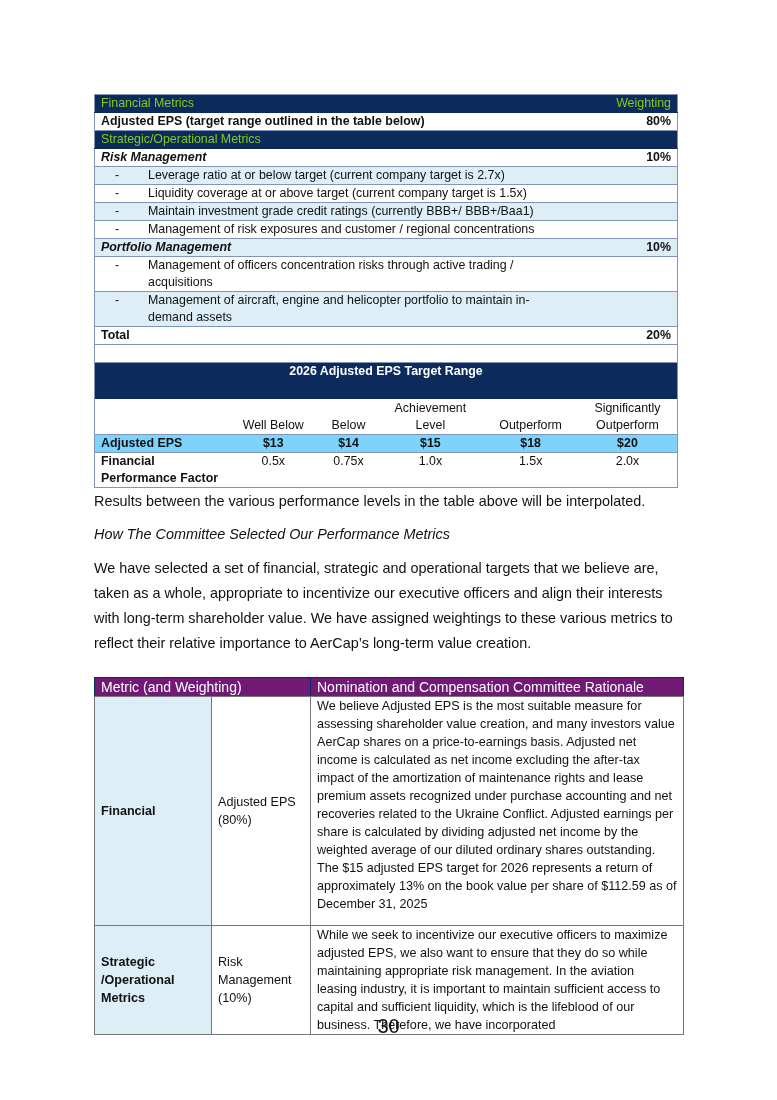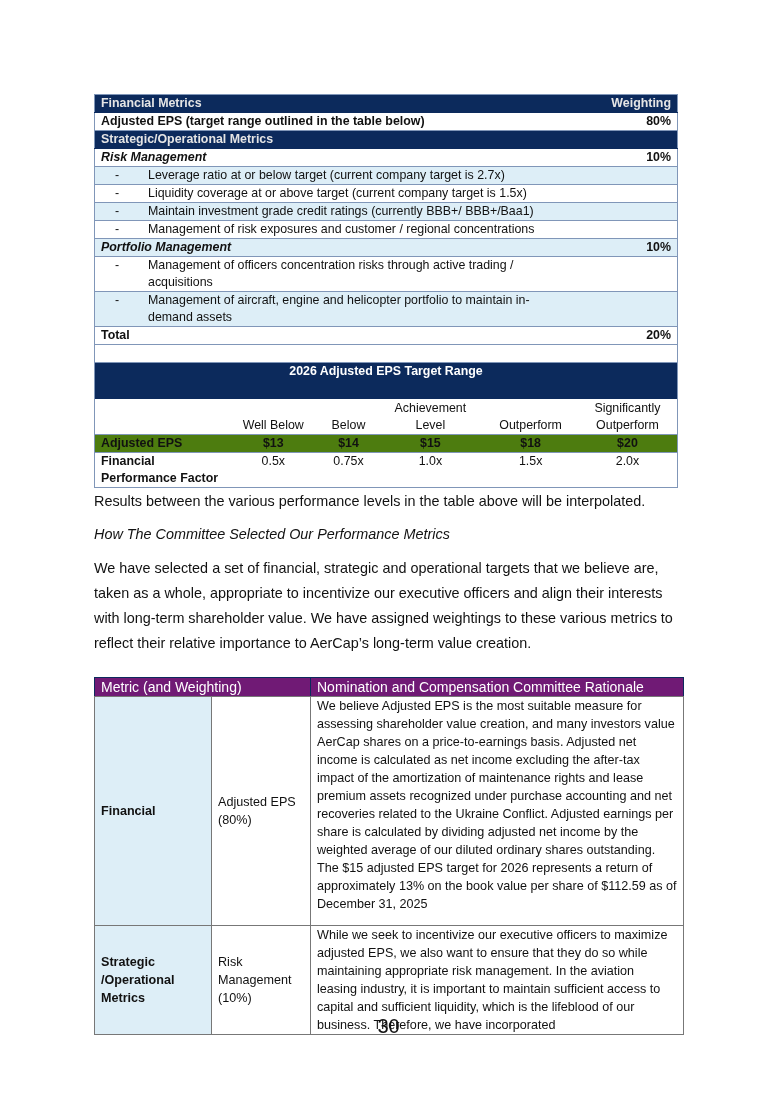--- a/index.html
+++ b/index.html
@@ -9,39 +9,39 @@
     color: #111111;
   }
   .page { position: absolute; left: 94px; top: 94px; width: 584px; }
 
   
   table.t1 {
     width: 584px; border-collapse: collapse; font-size: 12.4px;
     border: 1px solid #8096b8;
   }
   table.t1 td { padding: 0 6px; height: 17px; line-height: 17px; border-bottom: 1px solid #8096b8; vertical-align: top; }
-  .hdr { background: #0c2a5c; color: #e5e5e5; font-weight: bold; }
+  .hdr { background: #0c2a5c; color: #84cc16; font-weight: normal; }
   .hdr td { border-bottom: 1px solid #0c2a5c !important; }
   .b { font-weight: bold; }
   .bi { font-weight: bold; font-style: italic; }
   .r { text-align: right; }
   .lb { background: #ddeef7; }
   td.bullet { padding-left: 20px !important; }
   .dash { display: inline-block; width: 33px; }
   .wrap-line { padding-left: 53px; }
 
   
   table.t2 {
     width: 584px; border-collapse: collapse; font-size: 12.4px;
     border: 1px solid #8096b8; border-top: none;
   }
   table.t2 td { padding: 0 6px; line-height: 17px; vertical-align: top; }
   .t2 .titlerow td { background: #0c2a5c; color: #fff; font-weight: bold; text-align: center; height: 36px; }
   .t2 .colhdr td { text-align: center; vertical-align: bottom; border-bottom: 1px solid #8096b8; padding-top: 1px; }
-  .t2 .epsrow td { background: #4d7c0f; font-weight: bold; text-align: center; border-bottom: 1px solid #8096b8; }
+  .t2 .epsrow td { background: #7dd3fc; font-weight: bold; text-align: center; border-bottom: 1px solid #8096b8; }
   .t2 .epsrow td:first-child, .t2 .ffrow td:first-child { text-align: left; font-weight: bold; }
   .t2 .ffrow td { text-align: center; }
   .spacer td { height: 17px; }
 
   p { margin: 0; font-size: 14.4px; line-height: 25px; }
   .p1 { margin-top: 1px; }
   .p2 { margin-top: 8px; font-style: italic; }
   .p3 { margin-top: 9px; }
 
   

